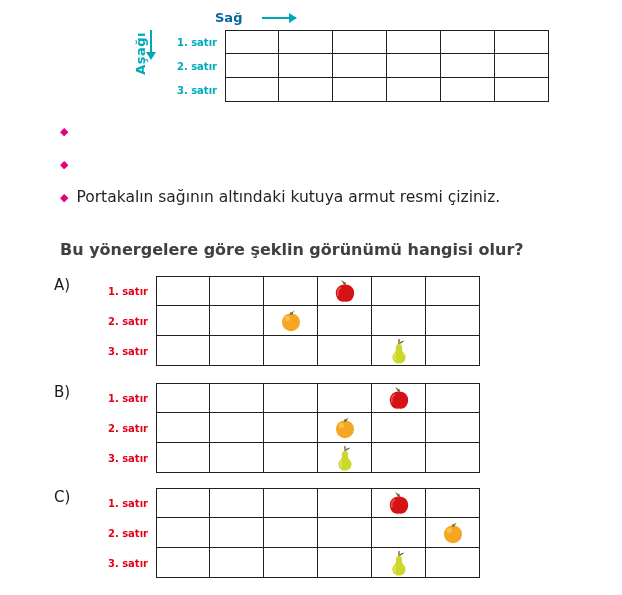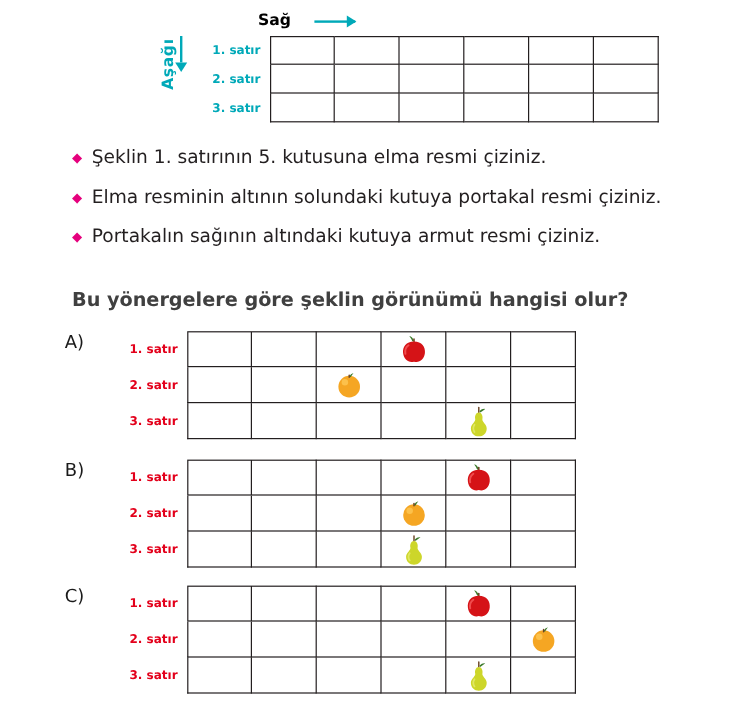--- a/index.html
+++ b/index.html
@@ -18,21 +18,21 @@
 
   
   .top-area {
     position: relative;
     height: 112px;
   }
   .sag-label {
     position: absolute;
     left: 215px;
     top: 10px;
-    color: #000000;
+    color: #0369a1;
     font-weight: bold;
     font-size: 13px;
     display: flex;
     align-items: center;
     gap: 20px;
   }
   .arrow-right {
     display: inline-block;
     width: 34px;
     height: 2px;
@@ -215,25 +215,23 @@
         <div class="cell"></div>
         <div class="cell"></div>
       </div>
     </div>
   </div>
 </div>
 
 <div class="bullets">
   <div class="bullet-line">
     <span class="diamond">◆</span>
-    <span>Şeklin 1. satırının 5. kutusuna elma resmi çiziniz.</span>
   </div>
   <div class="bullet-line">
     <span class="diamond">◆</span>
-    <span>Elma resminin altının solundaki kutuya portakal resmi çiziniz.</span>
   </div>
   <div class="bullet-line">
     <span class="diamond">◆</span>
     <span>Portakalın sağının altındaki kutuya armut resmi çiziniz.</span>
   </div>
 </div>
 
 <div class="question">Bu yönergelere göre şeklin görünümü hangisi olur?</div>
 
 <div class="option-block" style="top:276px;">

